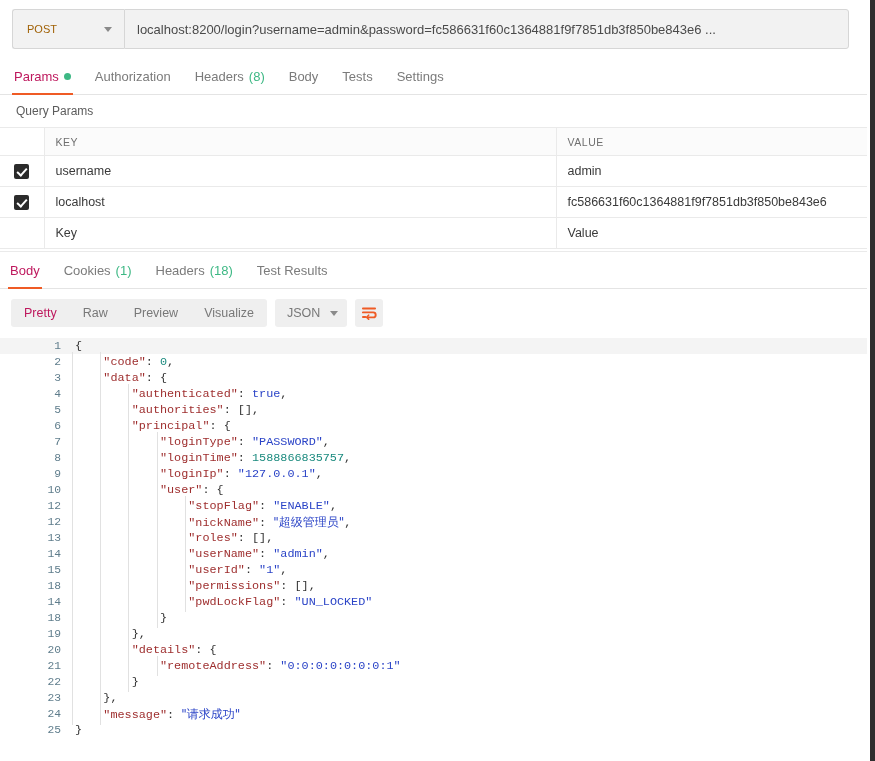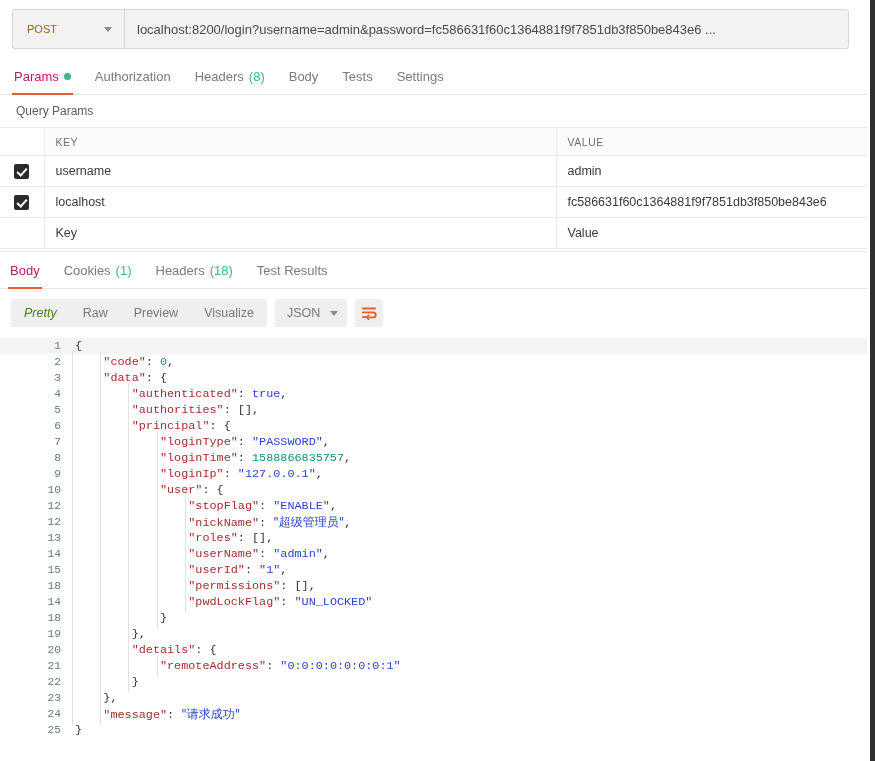--- a/index.html
+++ b/index.html
@@ -228,21 +228,21 @@
   }
   .seg-item {
     height: 28px;
     padding: 0 13px;
     display: flex;
     align-items: center;
     font-size: 12.5px;
     color: #787878;
     cursor: pointer;
   }
-  .seg-item.active { color: #4d7c0f; font-style: italic; }
+  .seg-item.active { color: #be185d; }
   .fmt-select {
     height: 28px;
     min-width: 70px;
     background: #efefef;
     border-radius: 3px;
     display: flex;
     align-items: center;
     justify-content: space-between;
     padding: 0 9px 0 12px;
     font-size: 12.5px;

